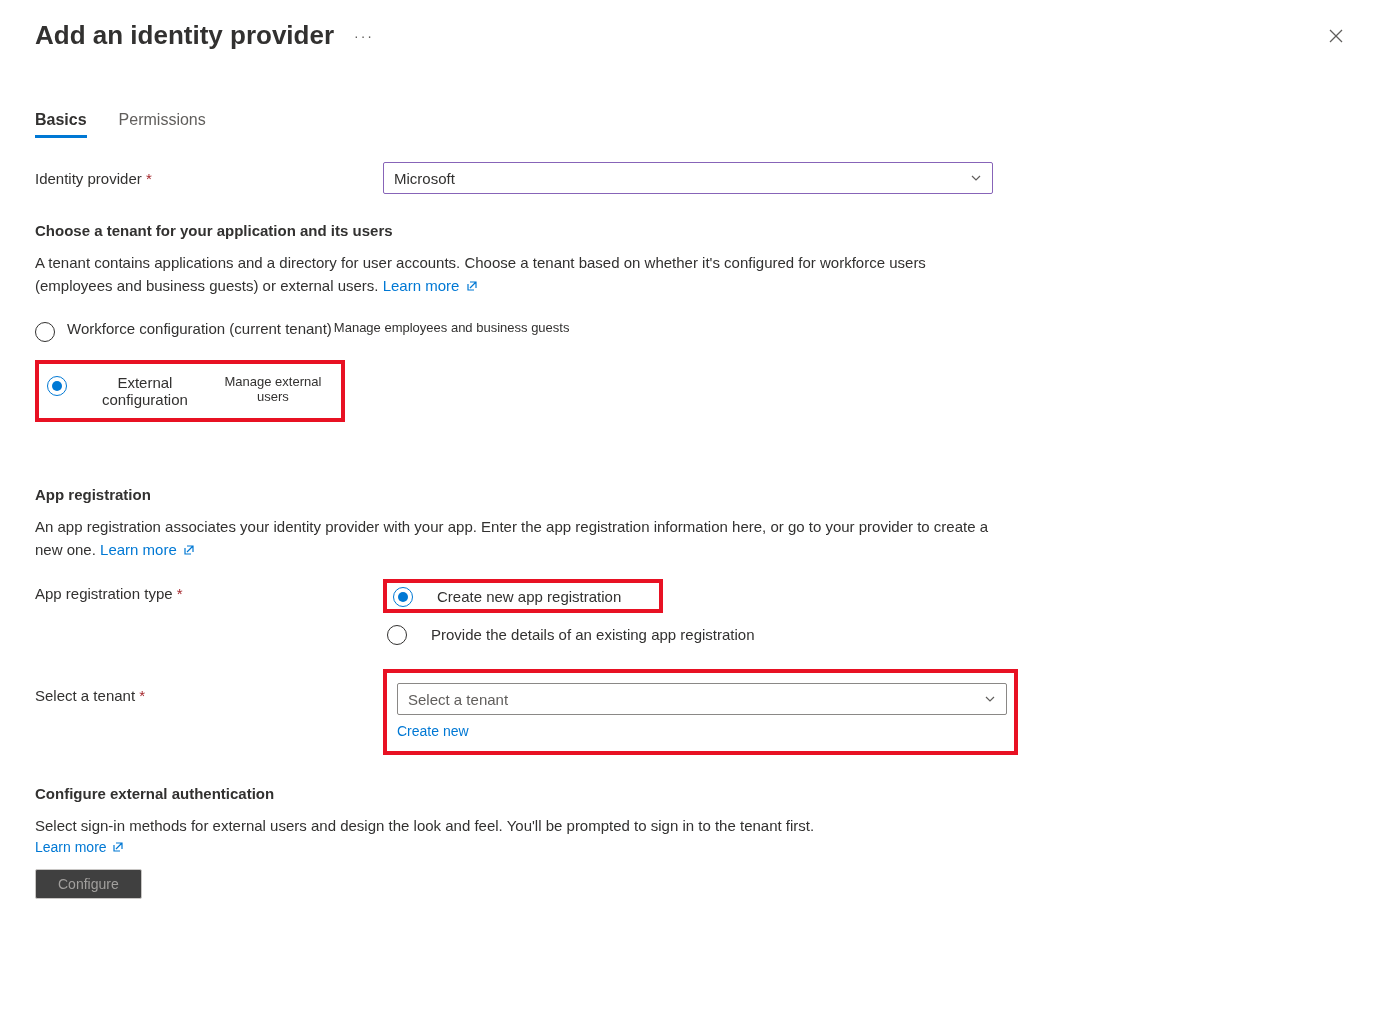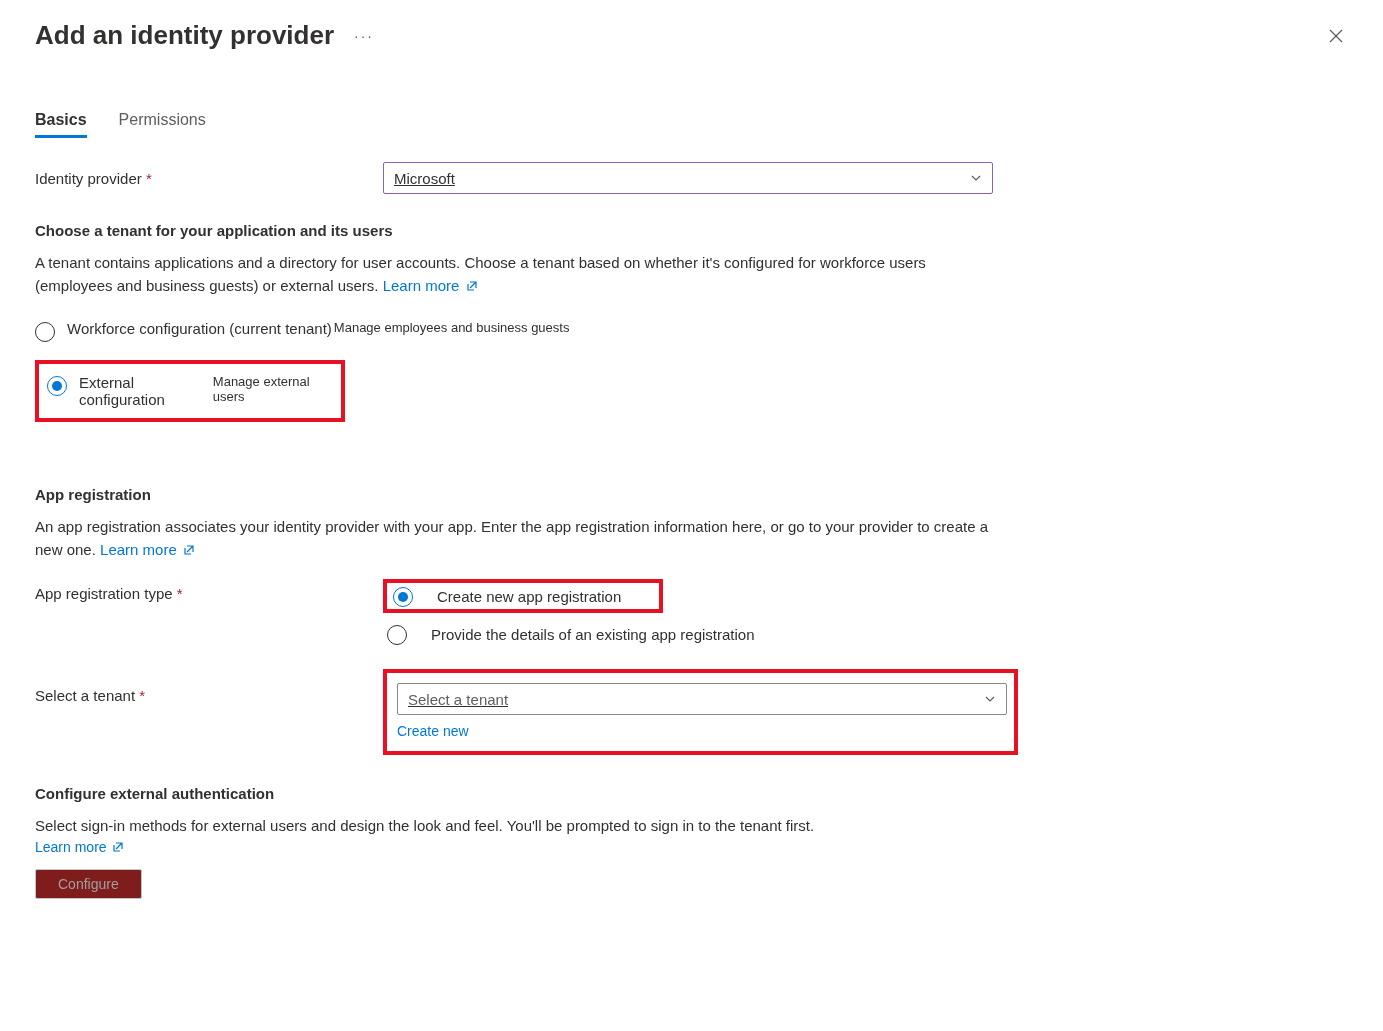--- a/index.html
+++ b/index.html
@@ -75,21 +75,20 @@
       height: 32px;
       border: 1px solid #8a8886;
       border-radius: 2px;
       display: flex;
       align-items: center;
       justify-content: space-between;
       padding: 12px 10px;
       cursor: pointer;
       font-size: 15px;
       background: #fff;
-      text-decoration: underline;
     }
     .select-box.purple { border-color: #8764b8; }
     .select-box .placeholder { color: #605e5c; }
     .chevron-down {
       width: 12px;
       height: 12px;
     }
     .section-title {
       font-size: 15px;
       font-weight: 700;
@@ -189,21 +188,21 @@
       display: inline-block;
     }
     .create-new-link {
       margin-top: 8px;
       display: inline-block;
     }
     .configure-btn {
       margin-top: 14px;
       padding: 6px 22px;
       border: 1px solid #c8c6c4;
-      background: #7f1d1d;
+      background: #404040;
       color: #a19f9d;
       font-size: 14px;
       cursor: not-allowed;
       border-radius: 2px;
     }
     .section { margin-bottom: 30px; }
     .spacer-large { height: 24px; }
   </style>
 </head>
 <body>
@@ -255,21 +254,21 @@
   <div class="radio-group">
     <div class="radio-option">
       <div class="radio-circle"></div>
       <div class="radio-text">
         <span class="radio-label">Workforce configuration (current tenant)</span>
         <span class="radio-sub">Manage employees and business guests</span>
       </div>
     </div>
 
     <div class="highlight-red" style="width:310px;">
-      <div class="radio-option" style="padding:4px 2px;">
+      <div class="radio-option" style="padding:4px 2px;text-align:center;">
         <div class="radio-circle selected">
           <div class="radio-dot"></div>
         </div>
         <div class="radio-text">
           <span class="radio-label">External configuration</span>
           <span class="radio-sub">Manage external users</span>
         </div>
       </div>
     </div>
   </div>

